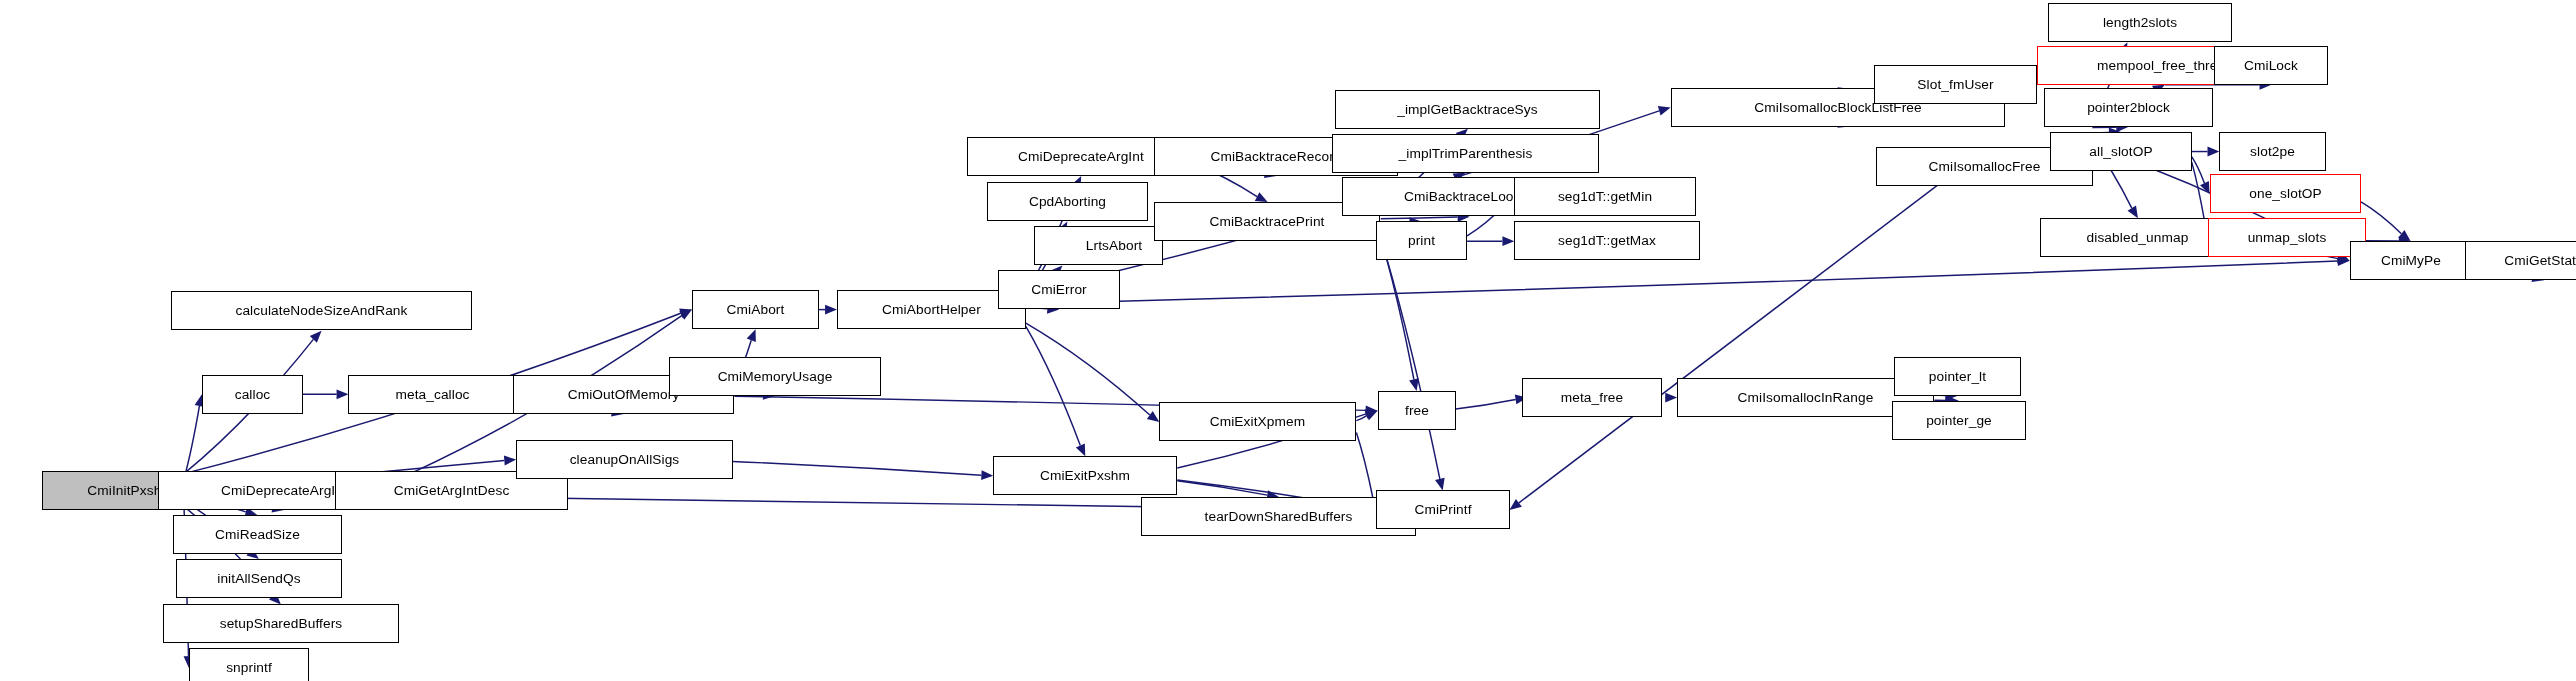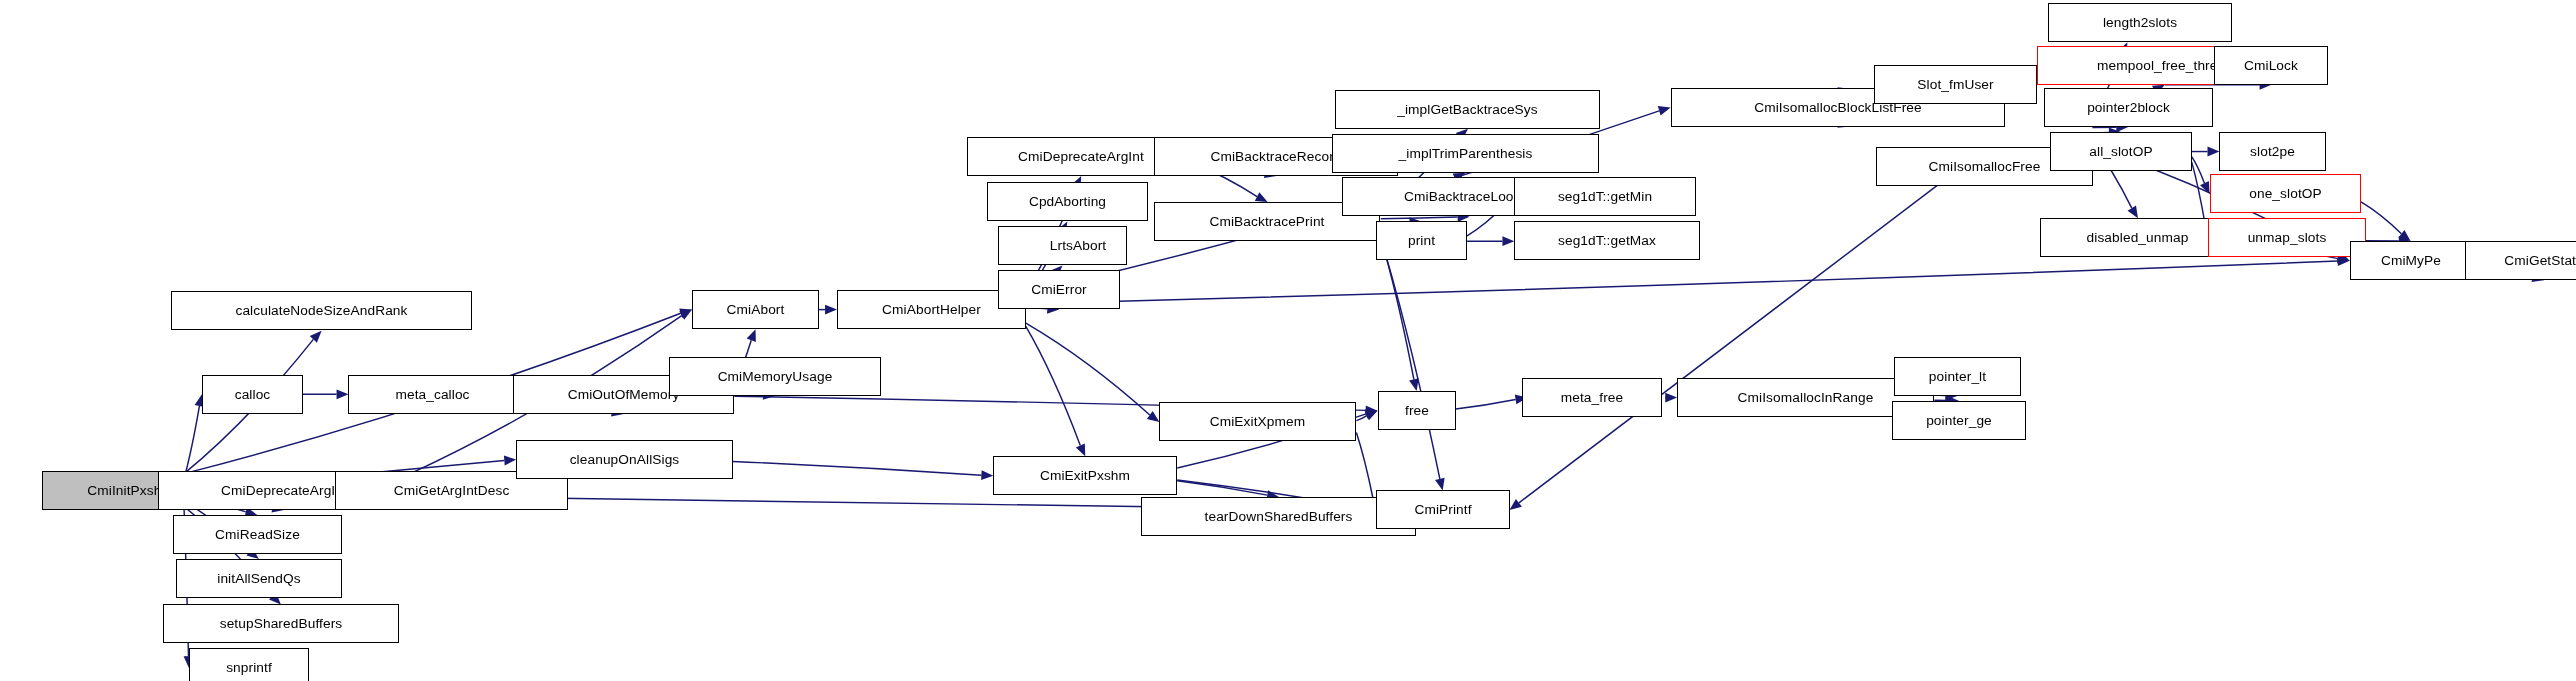--- a/index.html
+++ b/index.html
@@ -329,21 +329,21 @@
       </div>
       <div class="node" style="left: 837px; top: 290px; width: 189px; height: 39px;">
         <span class="lbl">CmiAbortHelper</span>
       </div>
       <div class="node" style="left: 967px; top: 137px; width: 228px; height: 39px;">
         <span class="lbl">CmiDeprecateArgInt</span>
       </div>
       <div class="node" style="left: 987px; top: 182px; width: 161px; height: 39px;">
         <span class="lbl">CpdAborting</span>
       </div>
-      <div class="node" style="left: 998px; top: 226px; width: 129px; height: 39px; padding-left: 31px;">
+      <div class="node" style="left: 1034px; top: 226px; width: 129px; height: 39px; padding-left: 31px;">
         <span class="lbl">LrtsAbort</span>
       </div>
       <div class="node" style="left: 998px; top: 270px; width: 122px; height: 39px;">
         <span class="lbl">CmiError</span>
       </div>
       <div class="node" style="left: 1154px; top: 137px; width: 244px; height: 39px;">
         <span class="lbl">CmiBacktraceRecord</span>
       </div>
       <div class="node" style="left: 1154px; top: 202px; width: 226px; height: 39px;">
         <span class="lbl">CmiBacktracePrint</span>

